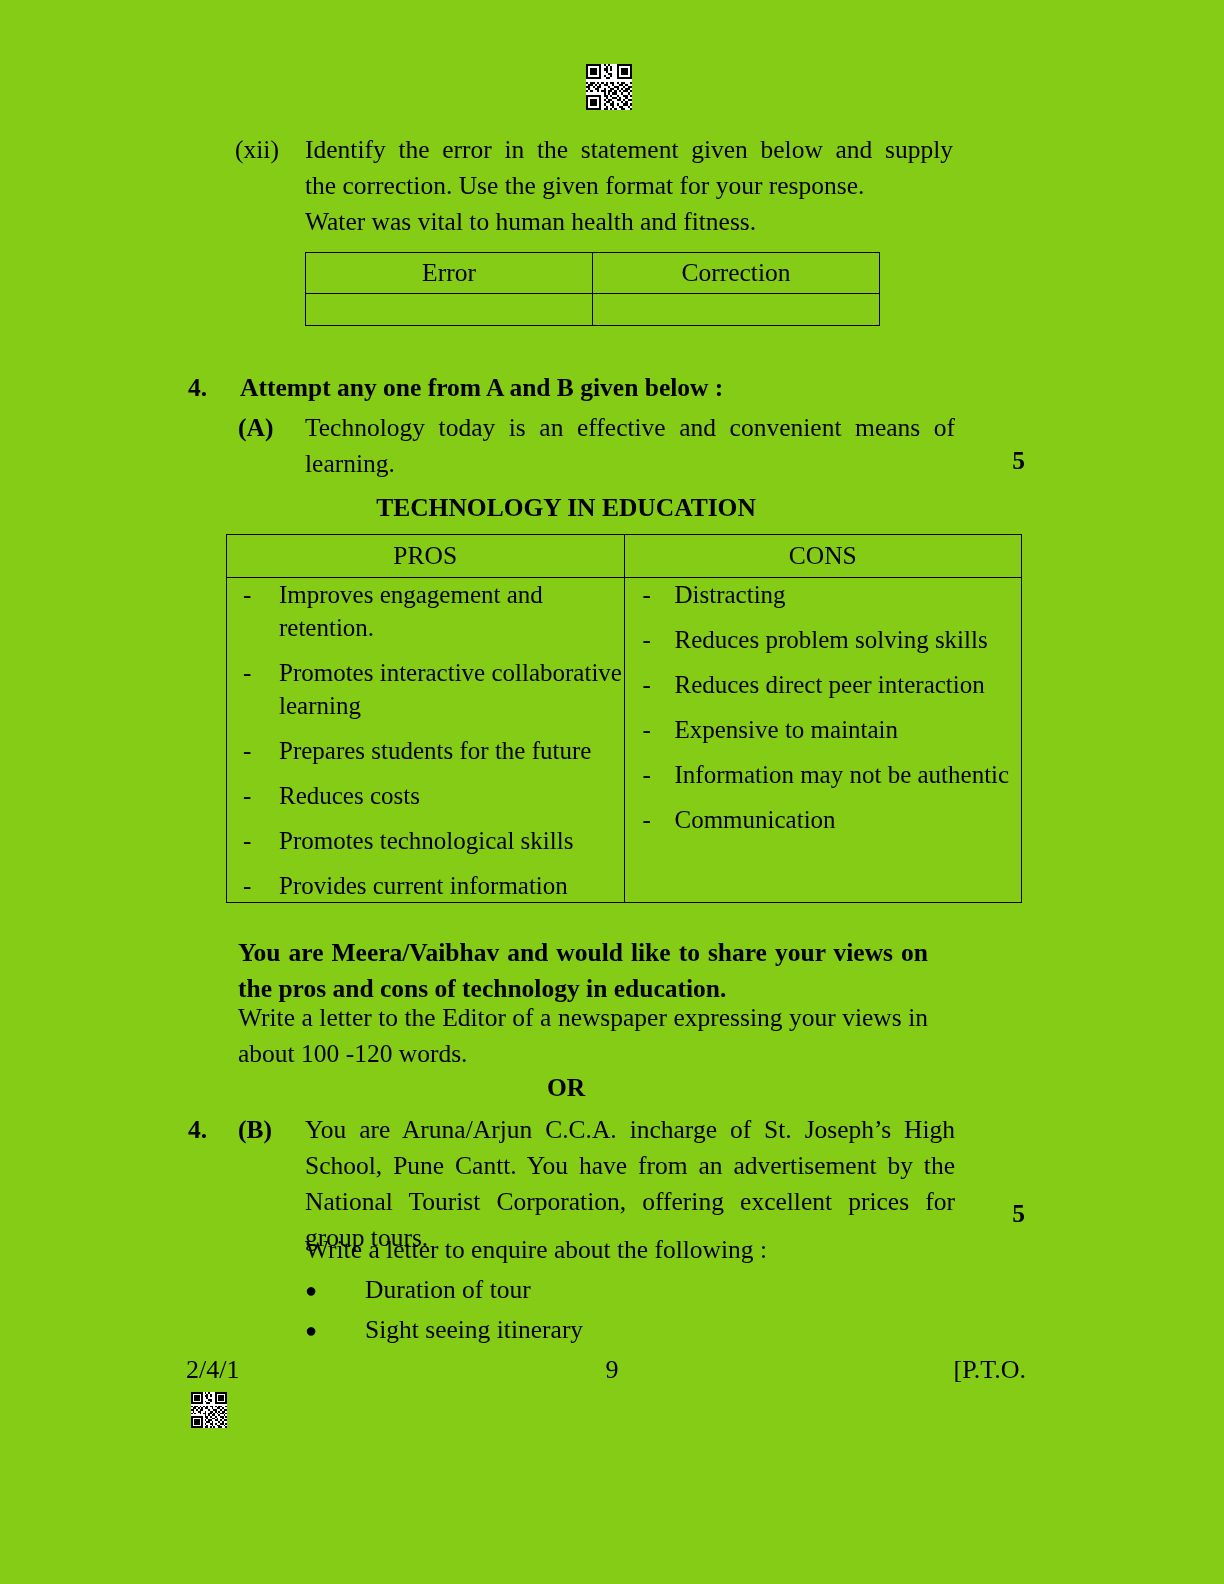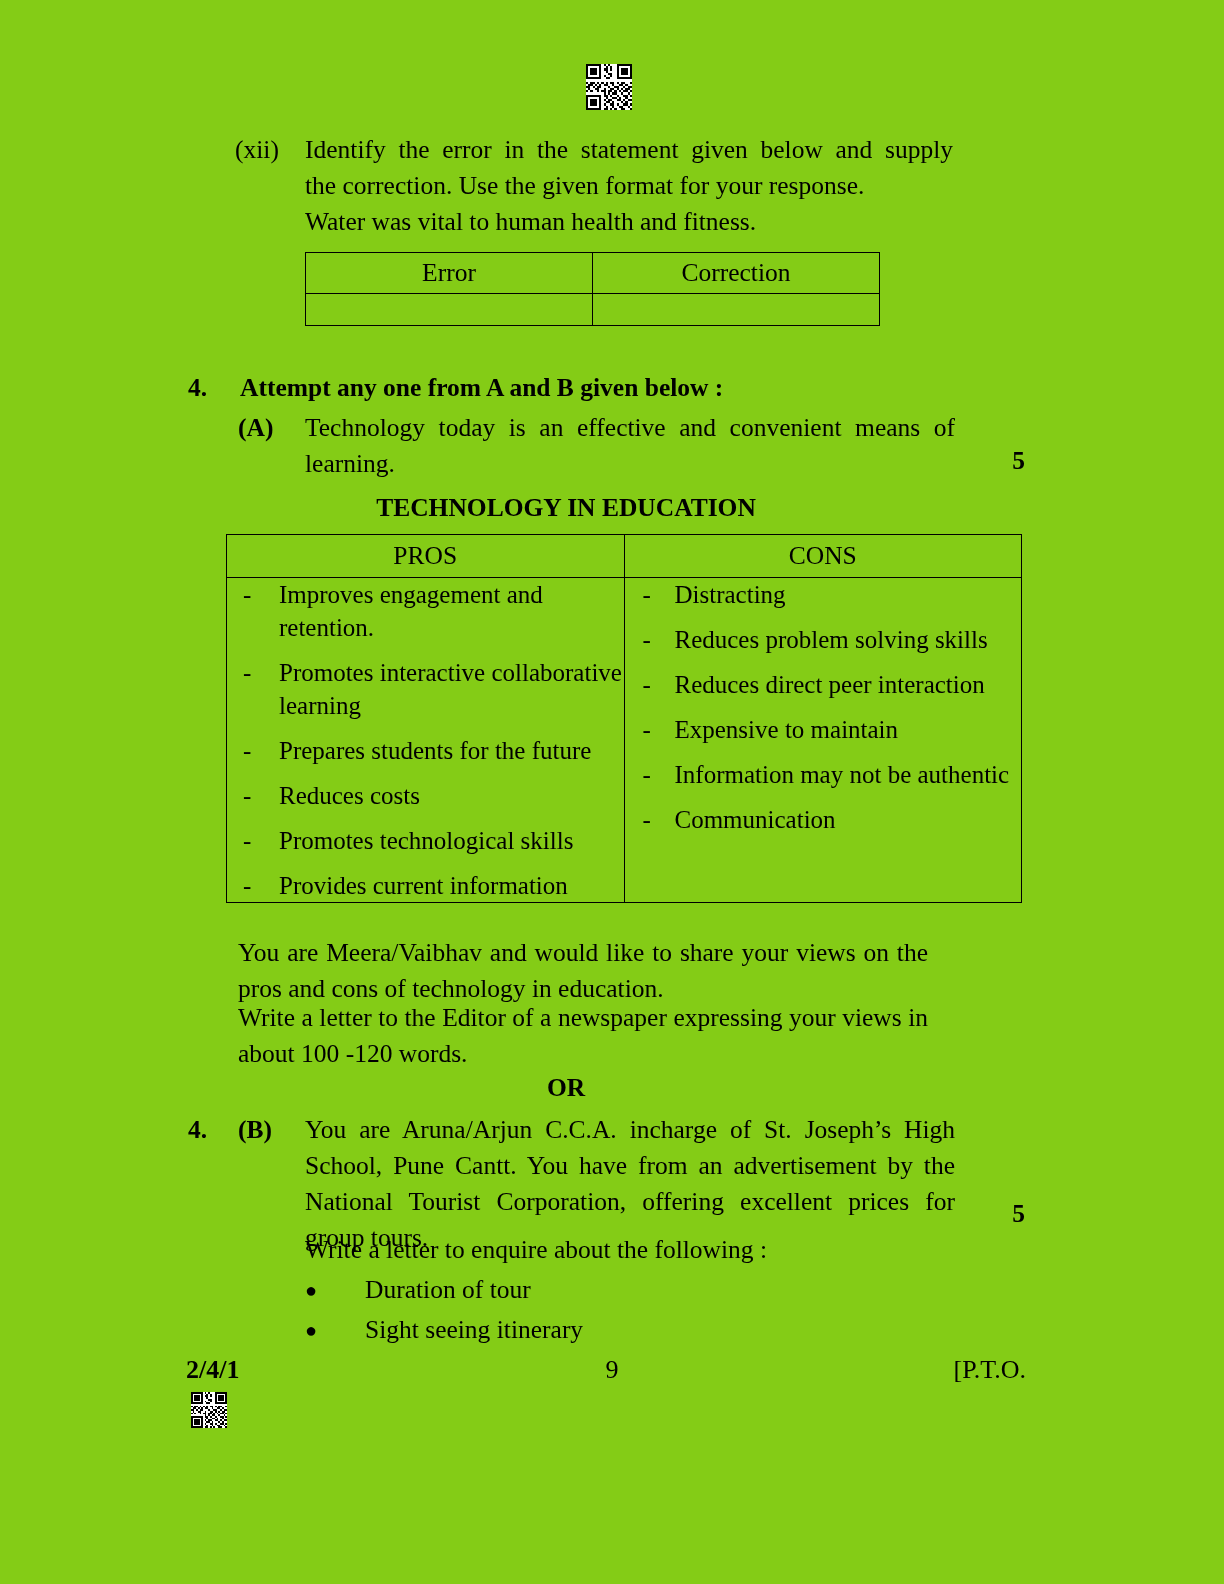--- a/index.html
+++ b/index.html
@@ -144,21 +144,21 @@
   .pc-list li:last-child { margin-bottom: 0; }
   .pc-list li .dash {
     position: absolute;
     left: 16px;
     top: 0;
   }
   .cons-cell .pc-list li { padding-left: 50px; }
   .cons-cell .pc-list li .dash { left: 18px; }
 
   
-  .p-views  { left: 238px; top: 935px; width: 690px; }
+  .p-views  { left: 238px; top: 935px; width: 690px; font-weight: bold; }
   .p-write  { left: 238px; top: 1000px; width: 690px; }
   .or-text {
     left: 226px;
     top: 1070px;
     width: 680px;
     text-align: center;
     font-weight: bold;
     font-size: 25.5px;
   }
 
@@ -208,21 +208,21 @@
     top: 1348px;
     width: 1224px;
     height: 46px;
   }
   .footer-code {
     position: absolute;
     left: 186px;
     top: 0;
     font-size: 26px;
     line-height: 44px;
-    font-weight: bold;
+    font-weight: normal;
     white-space: nowrap;
   }
   .footer-page {
     position: absolute;
     left: 0;
     top: 0;
     width: 1224px;
     text-align: center;
     font-size: 26px;
     line-height: 44px;

